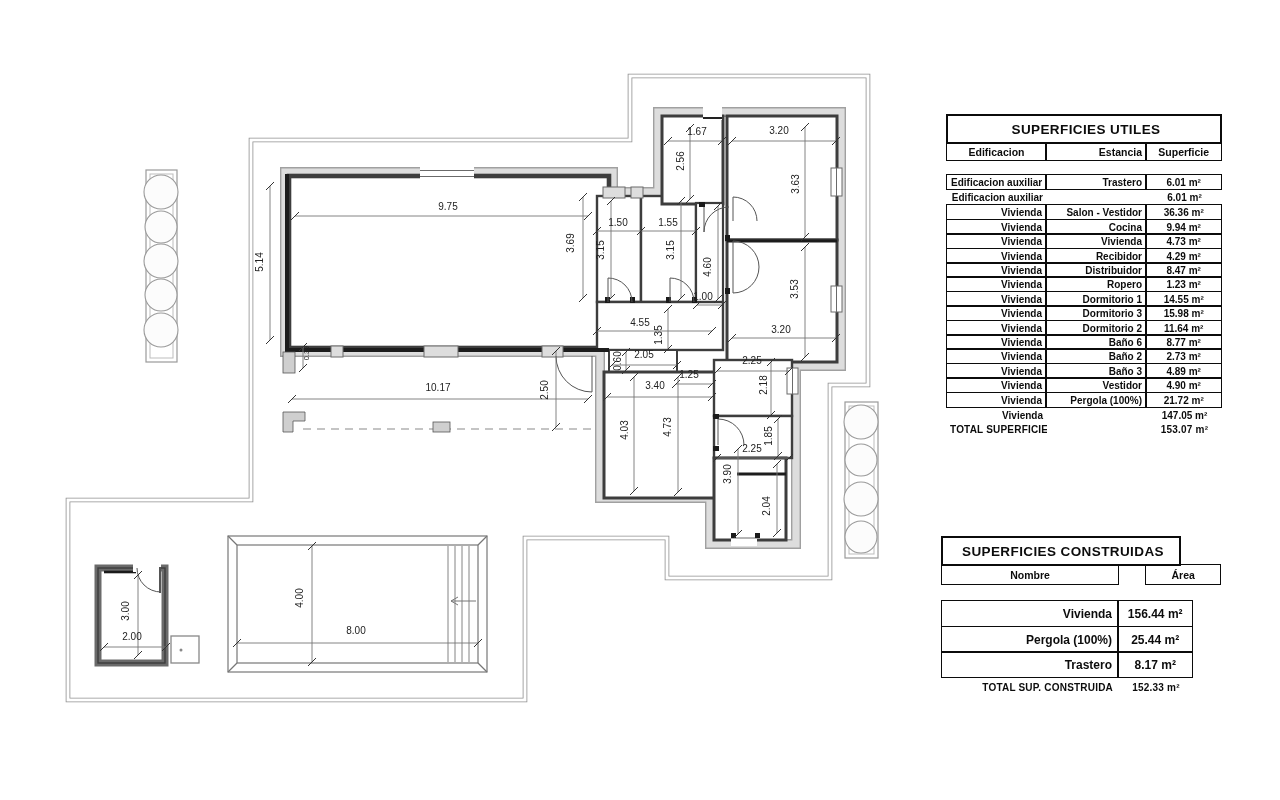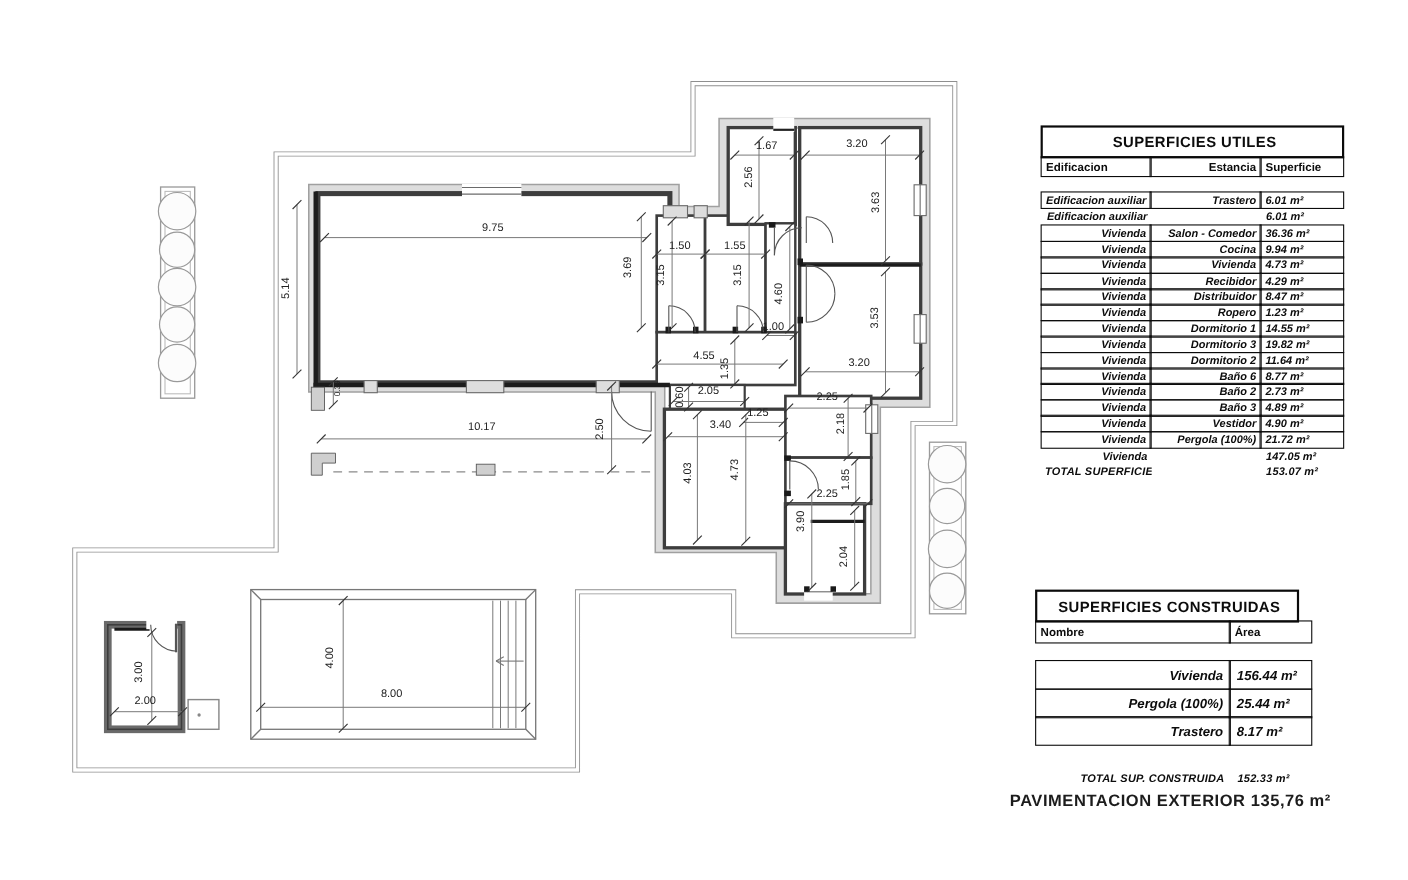--- a/index.html
+++ b/index.html
@@ -8,32 +8,32 @@
   svg{position:absolute;left:0;top:0;}
   
   .areas-table{position:absolute;color:#0c0c0c;}
   .t-title{border:2px solid #0b0b0b;text-align:center;font-weight:bold;
            font-size:13.5px;letter-spacing:.4px;padding:6px 0 5px 4px;}
   .t-header{display:grid;}
   .t-header .hc{border:1.6px solid #0b0b0b;margin-left:-1.6px;margin-top:-1.6px;
                 font-weight:bold;font-size:10.5px;padding:3px 4px 2px 4px;}
   .t-header .hc:first-child{margin-left:0;}
   .t-spacer{height:13px;}
-  .t-row{display:grid;font-style:italic;}
+  .t-row{display:grid;}
   .t-row .tc{font-weight:bold;font-size:10px;padding:2px 4px 1px 4px;white-space:nowrap;
              overflow:hidden;}
   .t-row.boxed .tc{border:1.6px solid #0b0b0b;margin-left:-1.6px;}
   .t-row.boxed .tc:first-child{margin-left:0;}
   .t-row.boxed{margin-top:-1.6px;}
   .t-row.first-boxed{margin-top:0;}
   .t-row.total .tc{font-size:10px;letter-spacing:.2px;}
-  .al{text-align:right;}.ac{text-align:left;}
+  .al{text-align:right;}.ac{text-align:center;}
   
   .t-big .t-row .tc{font-size:12px;padding:6px 6px 5px 6px;}
-  .t-big .t-row.total .tc{font-size:10px;padding:4px 6px 3px 6px;margin-top:21px;}
+  .t-big .t-row.total .tc{font-size:10px;padding:4px 6px 3px 6px;}
   .t-big .t-header .hc{font-size:10.5px;padding:4px 4px 3px 4px;}
   .t-big .t-spacer{height:15px;}
   .footer-text{position:absolute;font-weight:bold;font-size:15px;color:#1c1c1c;
                letter-spacing:.5px;white-space:nowrap;}
 </style>
 </head>
 <body>
 
 <div class="page">
 
@@ -351,21 +351,21 @@
           <div class="tc al">Trastero</div>
           <div class="tc ac">6.01 m²</div>
         </div>
         <div class="t-row plain" style="grid-template-columns: 101px 100px 75px;">
           <div class="tc al">Edificacion auxiliar</div>
           <div class="tc al"></div>
           <div class="tc ac">6.01 m²</div>
         </div>
         <div class="t-row boxed first-boxed" style="grid-template-columns: 101px 100px 75px;">
           <div class="tc al">Vivienda</div>
-          <div class="tc al">Salon - Comedor</div>
+          <div class="tc al">Salon - Vestidor</div>
           <div class="tc ac">36.36 m²</div>
         </div>
         <div class="t-row boxed" style="grid-template-columns: 101px 100px 75px;">
           <div class="tc al">Vivienda</div>
           <div class="tc al">Cocina</div>
           <div class="tc ac">9.94 m²</div>
         </div>
         <div class="t-row boxed" style="grid-template-columns: 101px 100px 75px;">
           <div class="tc al">Vivienda</div>
           <div class="tc al">Vivienda</div>
@@ -387,21 +387,21 @@
           <div class="tc ac">1.23 m²</div>
         </div>
         <div class="t-row boxed" style="grid-template-columns: 101px 100px 75px;">
           <div class="tc al">Vivienda</div>
           <div class="tc al">Dormitorio 1</div>
           <div class="tc ac">14.55 m²</div>
         </div>
         <div class="t-row boxed" style="grid-template-columns: 101px 100px 75px;">
           <div class="tc al">Vivienda</div>
           <div class="tc al">Dormitorio 3</div>
-          <div class="tc ac">19.82 m²</div>
+          <div class="tc ac">15.98 m²</div>
         </div>
         <div class="t-row boxed" style="grid-template-columns: 101px 100px 75px;">
           <div class="tc al">Vivienda</div>
           <div class="tc al">Dormitorio 2</div>
           <div class="tc ac">11.64 m²</div>
         </div>
         <div class="t-row boxed" style="grid-template-columns: 101px 100px 75px;">
           <div class="tc al">Vivienda</div>
           <div class="tc al">Baño 6</div>
           <div class="tc ac">8.77 m²</div>
@@ -434,21 +434,21 @@
         <div class="t-row total" style="grid-template-columns: 101px 100px 75px;">
           <div class="tc al">TOTAL SUPERFICIE UTIL</div>
           <div class="tc al"></div>
           <div class="tc ac">153.07 m²</div>
         </div>
       </div>
   </div>
 
   <div class="areas-table t-big" style="left:941px;top:536px;width:240px;">
     <div class="t-title">SUPERFICIES CONSTRUIDAS</div>
-    <div class="t-header" id="construidas-header" style="grid-template-columns:178px 74px;">
+    <div class="t-header" id="construidas-header" style="grid-template-columns:178px 74px;gap:28px;">
         <div class="hc ac">Nombre</div>
         <div class="hc ac">Área</div>
       </div>
     <div class="t-spacer"></div>
     <div id="construidas-body">
         <div class="t-row boxed first-boxed" style="grid-template-columns: 178px 74px;">
           <div class="tc al">Vivienda</div>
           <div class="tc ac">156.44 m²</div>
         </div>
         <div class="t-row boxed" style="grid-template-columns: 178px 74px;">
@@ -459,14 +459,13 @@
           <div class="tc al">Trastero</div>
           <div class="tc ac">8.17 m²</div>
         </div>
         <div class="t-row total" style="grid-template-columns: 178px 74px;">
           <div class="tc al">TOTAL SUP. CONSTRUIDA</div>
           <div class="tc ac">152.33 m²</div>
         </div>
       </div>
   </div>
 
-  <div class="footer-text" style="left:918px;top:720px;">PAVIMENTACION EXTERIOR 135,76 m²</div>
 </div>
 
 </body></html>

